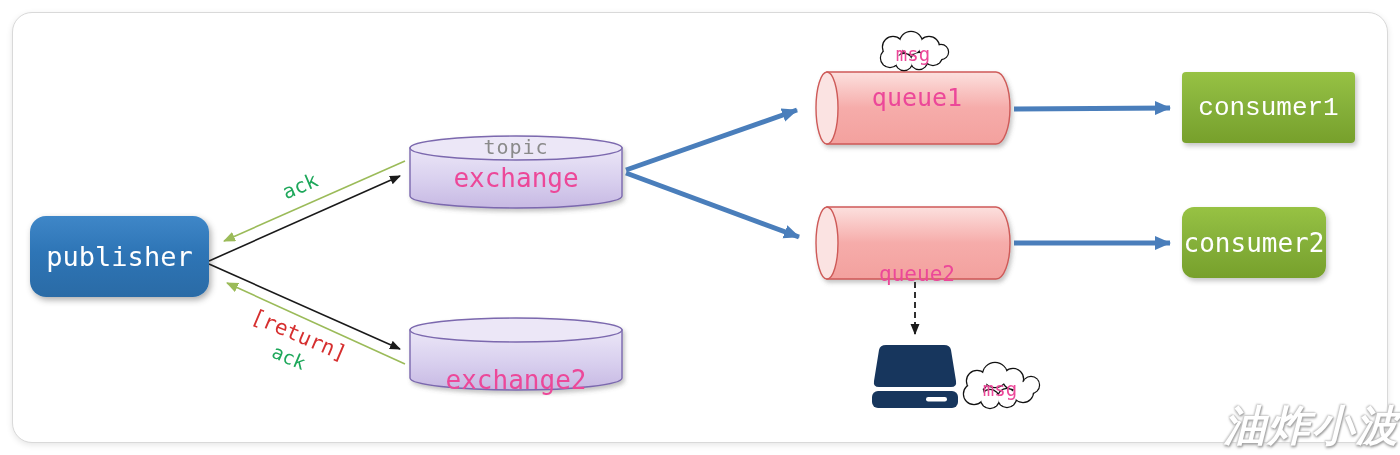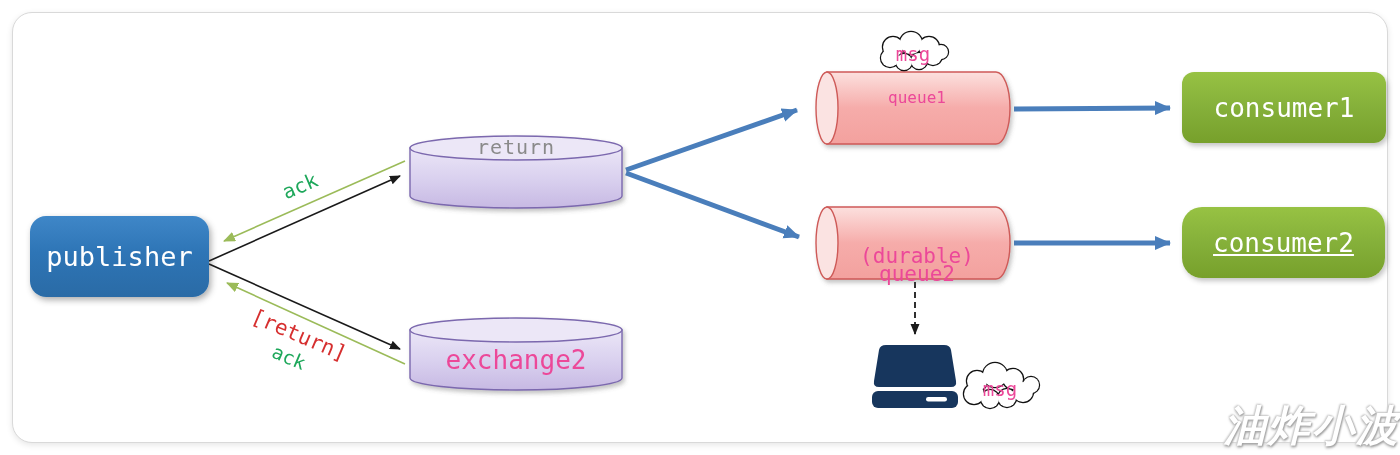--- a/index.html
+++ b/index.html
@@ -8,33 +8,33 @@
   
   #card{position:absolute;left:12px;top:12px;width:1374px;height:429px;background:#ffffff;
         border:1px solid #d9d9d9;border-radius:20px;box-shadow:0 2px 6px rgba(0,0,0,.10);}
   #diagram-svg{position:absolute;left:0;top:0;}
   
   .node{position:absolute;display:flex;align-items:center;justify-content:center;color:#ffffff;
         font-family:"DejaVu Sans Mono","Liberation Mono",monospace;}
   #publisher{left:30px;top:216px;width:179px;height:81px;border-radius:16px;
              background:linear-gradient(180deg,#3f87c8 0%,#2e75b6 45%,#2a6ba6 100%);
              box-shadow:2px 3px 6px rgba(50,50,50,.40);font-size:27px;}
-  #consumer1{left:1182px;top:72px;width:204px;height:71px;border-radius:12px;
+  #consumer1{left:1182px;top:72px;width:173px;height:71px;border-radius:4px;
+             background:linear-gradient(180deg,#97c243 0%,#85b03a 50%,#77a02b 100%);
+             box-shadow:2px 3px 5px rgba(60,60,60,.30);font-size:26px;font-family:Liberation Mono, monospace;}
+  #consumer2{left:1182px;top:207px;width:144px;height:71px;border-radius:12px;
              background:linear-gradient(180deg,#97c243 0%,#85b03a 50%,#77a02b 100%);
              box-shadow:2px 3px 5px rgba(60,60,60,.30);font-size:26px;}
-  #consumer2{left:1182px;top:207px;width:203px;height:71px;border-radius:20px;
-             background:linear-gradient(180deg,#97c243 0%,#85b03a 50%,#77a02b 100%);
-             box-shadow:2px 3px 5px rgba(60,60,60,.30);font-size:26px;text-decoration:underline;}
   
   .lbl{position:absolute;transform:translate(-50%,-50%);white-space:nowrap;color:#ec4899;
        font-family:"DejaVu Sans Mono","Liberation Mono",monospace;}
   #lbl-topic{left:516px;top:147px;font-size:20px;color:#8a8a8a;letter-spacing:1px;}
   #lbl-exchange{left:516px;top:178px;font-size:26px;}
-  #lbl-exchange2{left:516px;top:360px;font-size:26px;}
-  #lbl-queue1{left:917px;top:97px;font-size:16px;}
+  #lbl-exchange2{left:516px;top:380px;font-size:26px;}
+  #lbl-queue1{left:917px;top:97px;font-size:25px;}
   #lbl-queue1-sub{left:917px;top:123px;font-size:21px;}
   #lbl-queue2{left:917px;top:230px;font-size:21px;margin-top:44px;}
   #lbl-queue2-sub{left:917px;top:256px;font-size:21px;}
   #lbl-msg1{left:913px;top:54px;font-size:19px;}
   #lbl-msg2{left:1000px;top:389px;font-size:19px;}
   #lbl-ack-top{left:300px;top:186px;font-size:20px;color:#1da75a;
                transform:translate(-50%,-50%) rotate(-23deg);}
   #lbl-return{left:299px;top:335px;font-size:21px;color:#d62f2f;
               transform:translate(-50%,-50%) rotate(23deg);}
   #lbl-ack-bottom{left:289px;top:357px;font-size:19px;color:#1da75a;
@@ -166,25 +166,25 @@
   <div id="publisher" class="node">
       <span>publisher</span>
     </div>
   <div id="consumer1" class="node">
       <span>consumer1</span>
     </div>
   <div id="consumer2" class="node">
       <span>consumer2</span>
     </div>
 
-  <div id="lbl-topic" class="lbl">return</div>
+  <div id="lbl-topic" class="lbl">topic</div>
+  <div id="lbl-exchange" class="lbl">exchange</div>
   <div id="lbl-exchange2" class="lbl">exchange2</div>
   <div id="lbl-queue1" class="lbl">queue1</div>
   <div id="lbl-queue2" class="lbl">queue2</div>
-  <div id="lbl-queue2-sub" class="lbl">(durable)</div>
   <div id="lbl-msg1" class="lbl">msg</div>
   <div id="lbl-msg2" class="lbl">msg</div>
 
   <div id="lbl-ack-top" class="lbl">ack</div>
   <div id="lbl-return" class="lbl">[return]</div>
   <div id="lbl-ack-bottom" class="lbl">ack</div>
 
   <div id="watermark" class="lbl">油炸小波</div>
 </div>
 

